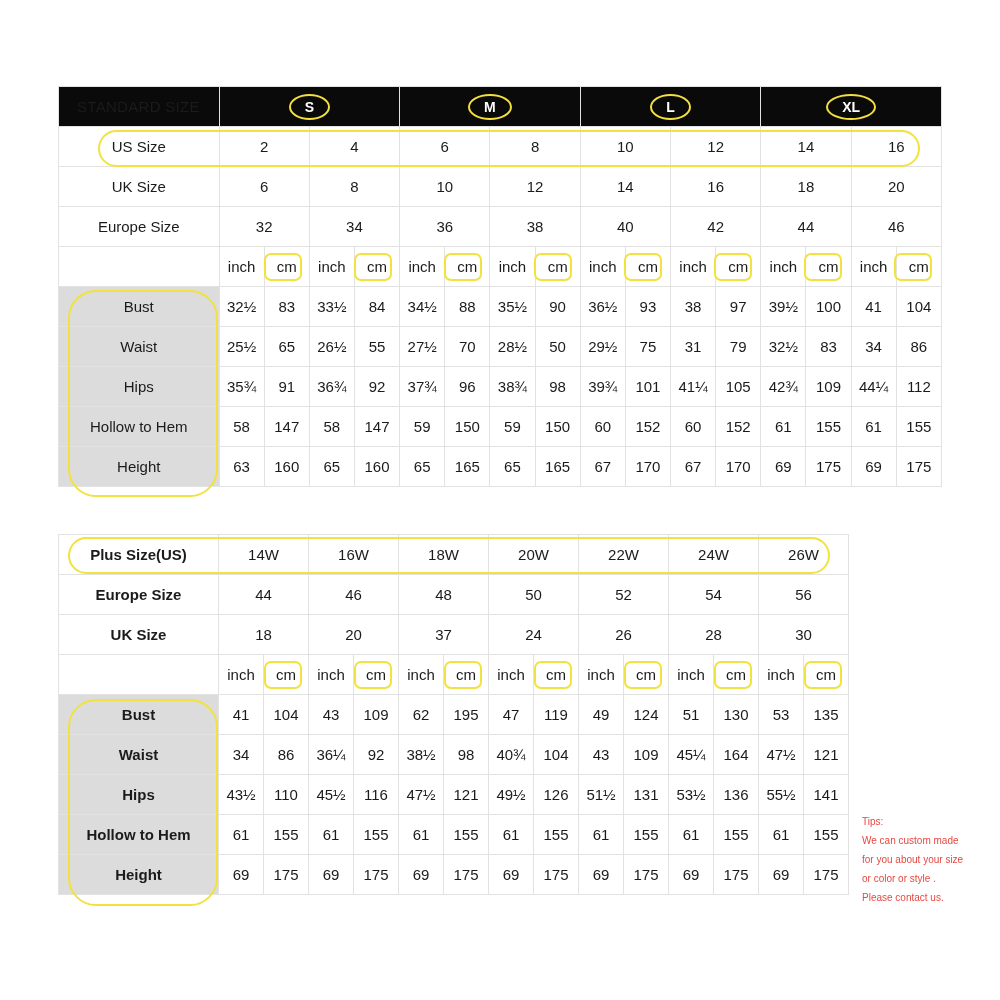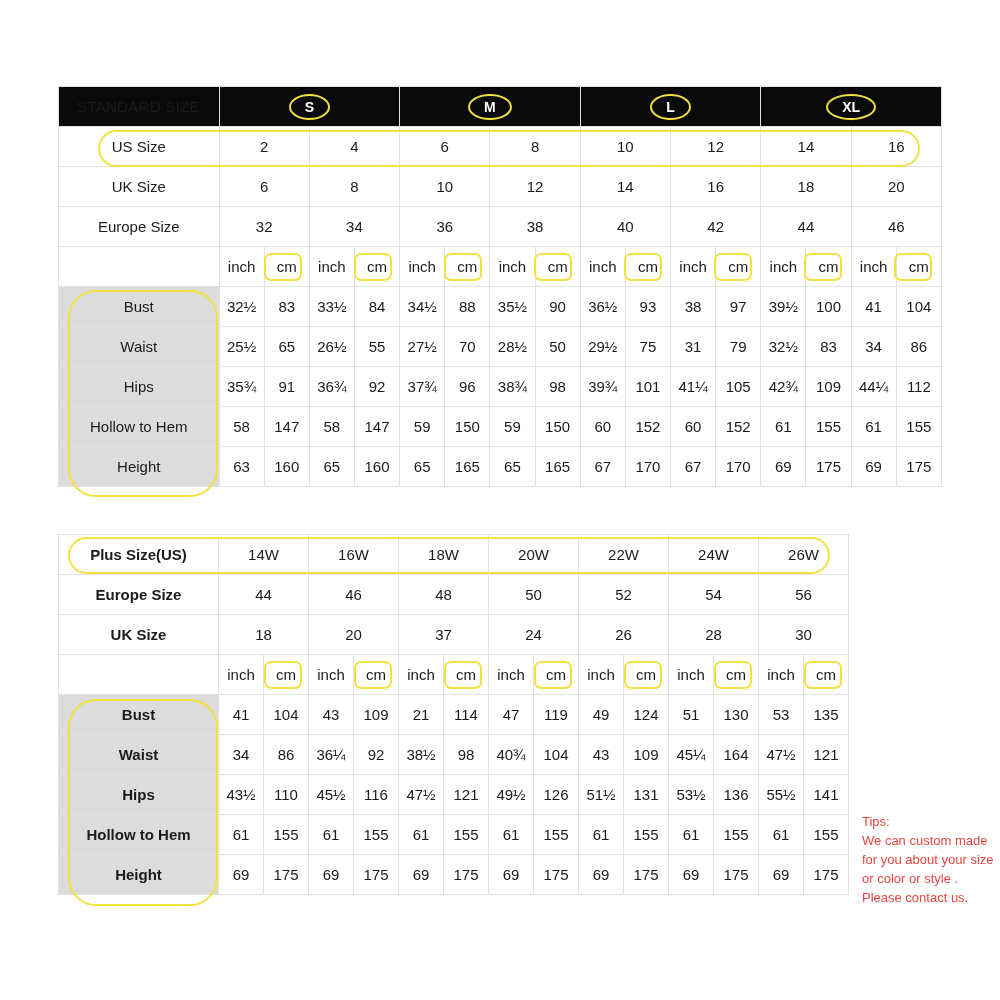--- a/index.html
+++ b/index.html
@@ -125,21 +125,21 @@
     box-sizing: border-box;
   }
 
   
   .tips {
     position: absolute;
     left: 862px;
     top: 812px;
     width: 130px;
     color: #e8473f;
-    font-size: 13px;
+    font-size: 10px;
     line-height: 19px;
   }
   .tips div { white-space: nowrap; }
 </style>
 </head>
 <body>
 
 <div class="page">
 
   <div class="std-wrap">
@@ -410,22 +410,22 @@
           <td class="unit">inch</td>
           <td class="unit">cm</td>
         </tr>
 
         <tr>
           <td class="lbl-cell shade">Bust</td>
           <td class="val">41</td>
           <td class="val">104</td>
           <td class="val">43</td>
           <td class="val">109</td>
-          <td class="val">21</td>
-          <td class="val">114</td>
+          <td class="val">62</td>
+          <td class="val">195</td>
           <td class="val">47</td>
           <td class="val">119</td>
           <td class="val">49</td>
           <td class="val">124</td>
           <td class="val">51</td>
           <td class="val">130</td>
           <td class="val">53</td>
           <td class="val">135</td>
         </tr>
 

